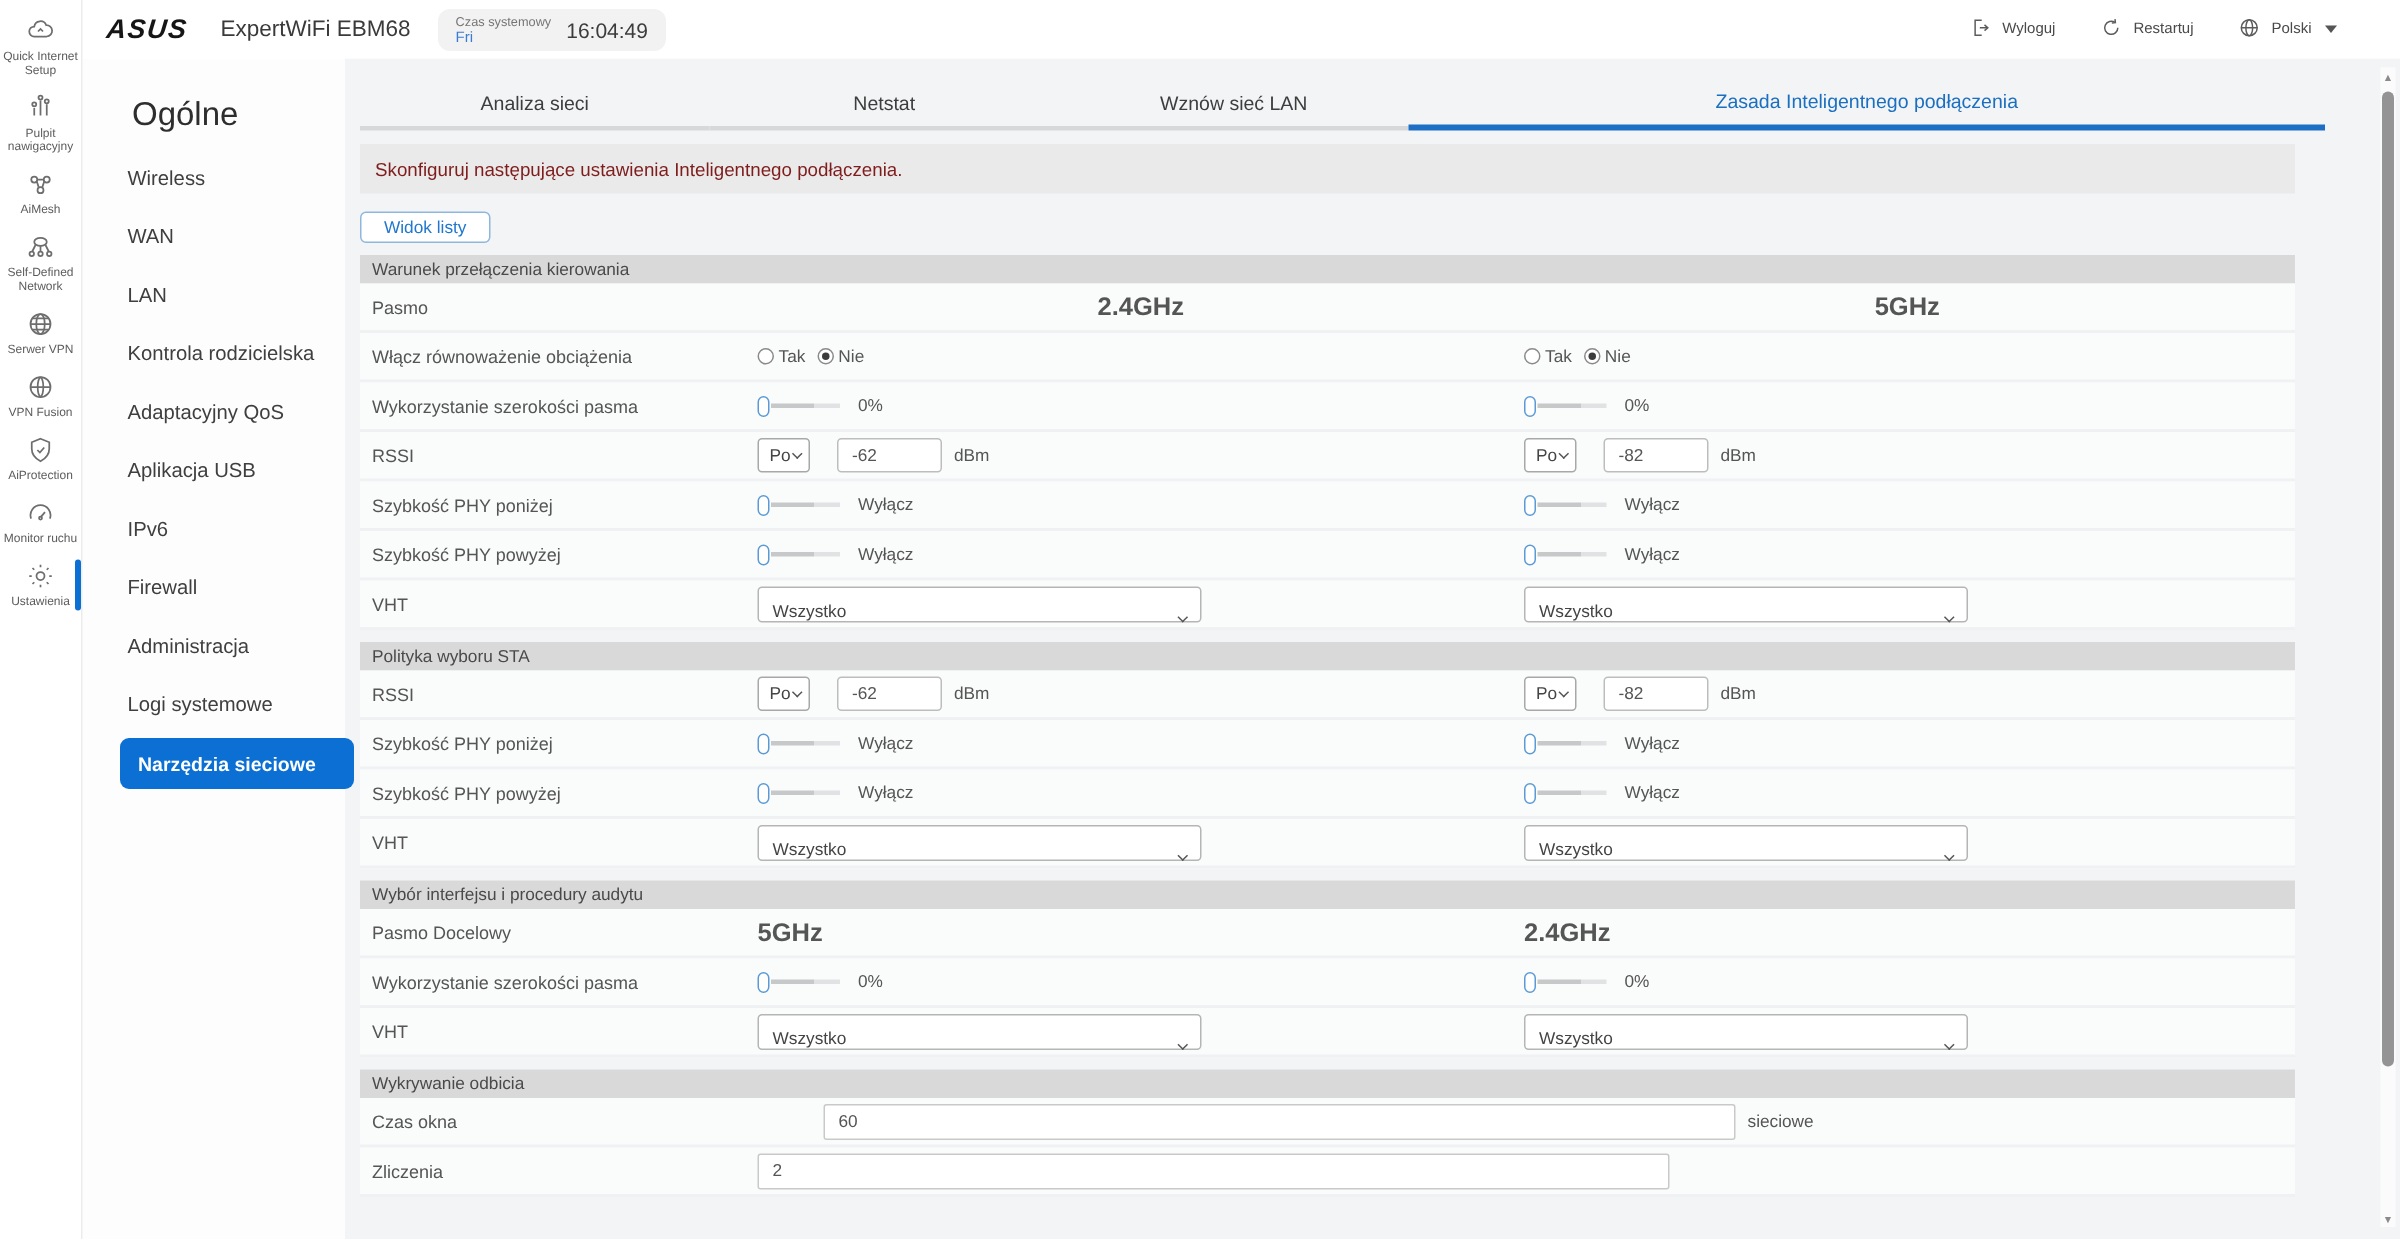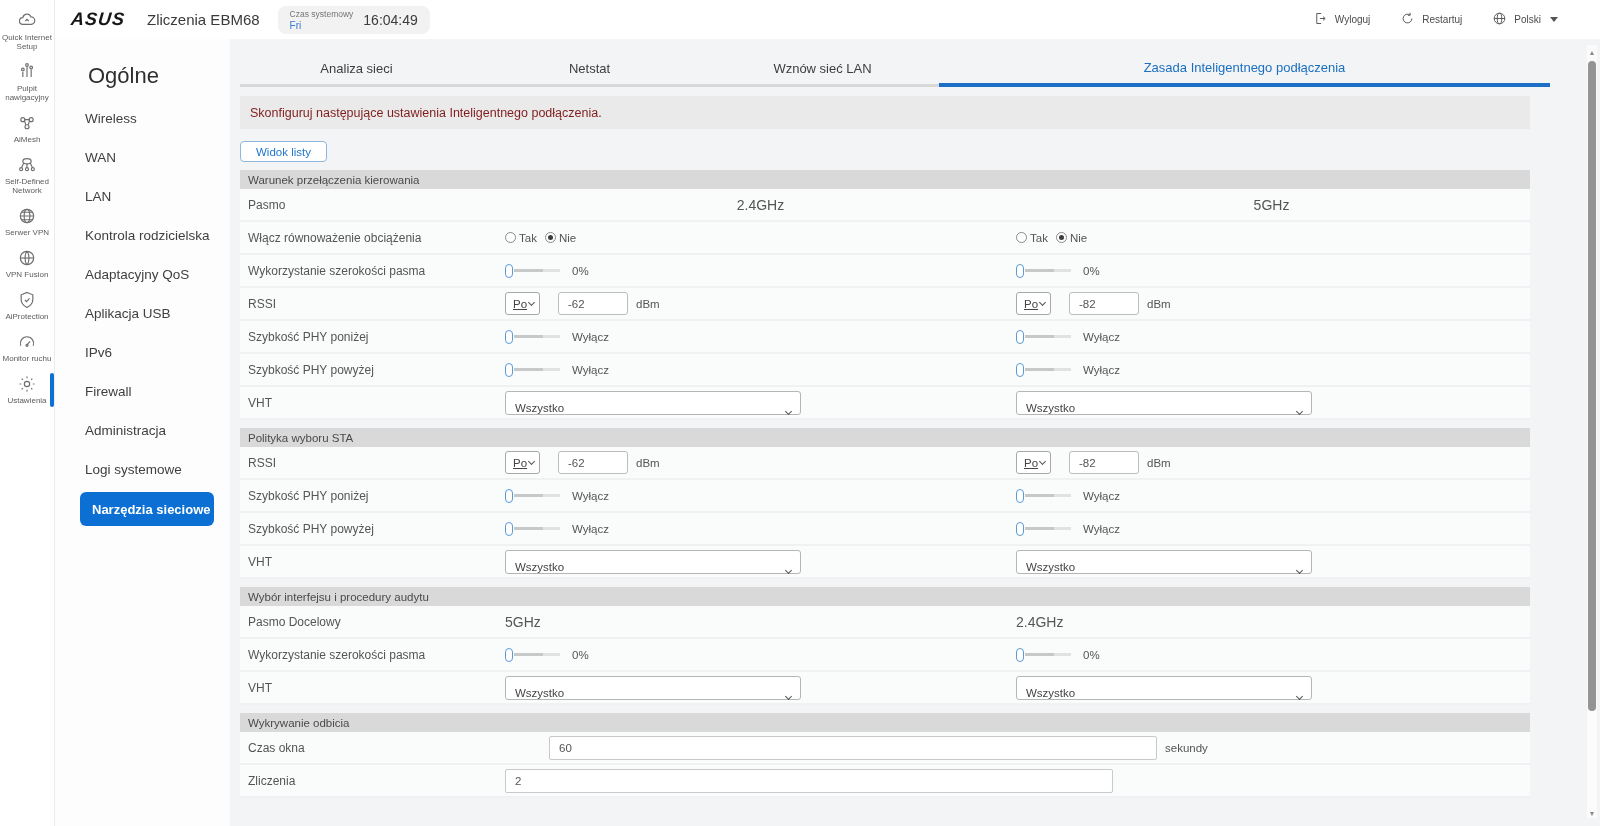--- a/index.html
+++ b/index.html
@@ -33,21 +33,21 @@
   .top-btn { display:flex; align-items:center; gap:7px; font-size:10px; color:#4a4a4a; cursor:pointer; }
   .top-btn svg { width:15px; height:15px; stroke:#5c5c5c; fill:none; stroke-width:1.6; }
   .caret-down { width:0; height:0; border-left:4px solid transparent; border-right:4px solid transparent;
     border-top:5px solid #555; margin-left:2px; }
 
   
   .sidebar { position:absolute; left:55px; top:39px; width:175px; bottom:0; background:#fdfdfd; z-index:10; }
   .sb-title { font-size:22px; color:#2e2e2e; margin:24px 0 10px 33px; }
   .sb-item { font-size:13.5px; color:#3f3f3f; margin-left:30px; height:39px;
     display:flex; align-items:center; cursor:pointer; }
-  .sb-item.active { margin-left:25px; width:134px; height:34px; background:#0c6fd4; color:#ffffff;
+  .sb-item.active { margin-left:25px; width:156px; height:34px; background:#0c6fd4; color:#ffffff;
     font-weight:bold; border-radius:6px; padding-left:12px; margin-top:3px; font-size:13px; }
 
   
   .main { position:absolute; left:230px; top:39px; right:0; bottom:0; background:#f3f4f6; overflow:hidden; }
 
   .tabs { display:flex; margin:13px 50px 0 10px; width:1310px; }
   .tab { height:35px; display:flex; align-items:center; justify-content:center; font-size:13px;
     color:#3d3d3d; border-bottom:3px solid #d8d8d8; cursor:pointer; }
   .tab.t0,.tab.t1,.tab.t2 { width:233px; }
   .tab.t3 { flex:1; }
@@ -61,40 +61,40 @@
     color:#2177cd; font-size:11.5px; cursor:pointer; }
 
   .sections { margin-left:10px; width:1290px; }
   .section-header { margin-top:8px; height:19px; background:#d9d9d9; display:flex; align-items:center;
     padding-left:8px; font-size:11.5px; color:#4a4a4a; }
   .row { display:grid; grid-template-columns:265px 511px 511px; align-items:center; height:33px;
     background:#fafbfb; border-bottom:2px solid #f0f1f3; }
   .row-label { padding-left:8px; font-size:12px; color:#555; }
   .cell { display:flex; align-items:center; }
   .cell.center { justify-content:center; }
-  .plain-val { font-size:14px; color:#555; }
+  .plain-val { font-size:17px; color:#555;font-weight:bold; }
 
   
   .radio-group { display:flex; align-items:center; gap:8px; font-size:11.5px; color:#555; }
   .radio-opt { display:flex; align-items:center; gap:3px; cursor:pointer; }
   .radio { width:11px; height:11px; border:1px solid #8a8a8a; border-radius:50%; background:#fff;
     display:inline-flex; align-items:center; justify-content:center; }
   .radio.checked::after { content:""; width:5px; height:5px; border-radius:50%; background:#3c3c3c; }
 
   
   .slider { display:flex; align-items:center; cursor:pointer; }
   .slider-handle { width:8px; height:14px; background:#fff; border:1.5px solid #5b9bd5; border-radius:4px; }
   .slider-track { width:46px; height:3px; margin-left:1px;
     background:linear-gradient(to right,#c6c8ca 0 63%,#e1e2e3 63% 100%); }
   .slider-val { margin-left:12px; font-size:11.5px; color:#555; }
 
   
   .mini-select { width:35px; height:23px; border:1px solid #a8a8a8; border-radius:3px; background:#fff;
     display:flex; align-items:center; justify-content:space-between; padding:0 5px 0 7px;
-    font-size:11.5px; color:#444; cursor:pointer;text-decoration:underline; }
+    font-size:11.5px; color:#444; cursor:pointer; }
   .chev { width:5px; height:5px; border-right:1.5px solid #555; border-bottom:1.5px solid #555;
     transform:rotate(45deg); margin-top:-3px; flex:none; }
   .num-input { width:70px; height:23px; margin-left:18px; border:1px solid #bdbdbd; border-radius:3px;
     padding-left:9px; font-size:11.5px; color:#555; background:#fff;
     font-family:"Liberation Sans","DejaVu Sans",sans-serif; }
   .suffix { margin-left:8px; font-size:11.5px; color:#555; }
   .wide-select { width:296px; height:24px; border:1px solid #b5b5b5; border-radius:3px; background:#fff;
     display:flex; align-items:flex-end; justify-content:space-between; padding:0 9px;
     font-size:11.5px; color:#444; cursor:pointer; }
   .wide-input { width:608px; height:24px; border:1px solid #c9c9c9; border-radius:2px; padding-left:9px;
@@ -186,21 +186,21 @@
       <span class="ric"><svg viewBox="0 0 24 24">
           <circle cx="12" cy="12" r="3.2"></circle>
           <path d="M12 5V3M12 21v-2M5 12H3M21 12h-2M7 7L5.6 5.6M18.4 18.4L17 17M7 17l-1.4 1.4M18.4 5.6L17 7"></path>
         </svg></span>
       <span class="rail-label">Ustawienia</span>
     </div>
   </nav>
 
 <header class="topbar">
   <div class="brand">ASUS</div>
-  <div class="model">Zliczenia EBM68</div>
+  <div class="model">ExpertWiFi EBM68</div>
   <div class="time-chip">
     <div class="time-col">
       <span class="time-label">Czas systemowy</span>
       <span class="time-day">Fri</span>
     </div>
     <span class="time-value">16:04:49</span>
   </div>
   <div class="topbar-right">
     <div class="top-btn">
       <span>
@@ -517,21 +517,21 @@
             <span>Wszystko</span>
             <span class="chev"></span>
           </div>
         </div>
       </div>
       <div class="section-header">Wykrywanie odbicia</div>
       <div class="row">
         <div class="row-label">Czas okna</div>
         <div class="cell" style="grid-column: 2 / 4; margin-left: 44px;">
           <input class="wide-input" value="60" style="">
-          <span class="suffix">sekundy</span>
+          <span class="suffix">sieciowe</span>
         </div>
       </div>
       <div class="row">
         <div class="row-label">Zliczenia</div>
         <div class="cell" style="grid-column: 2 / 4;">
           <input class="wide-input" value="2" style="">
         </div>
       </div>
     </div>
 </main>

